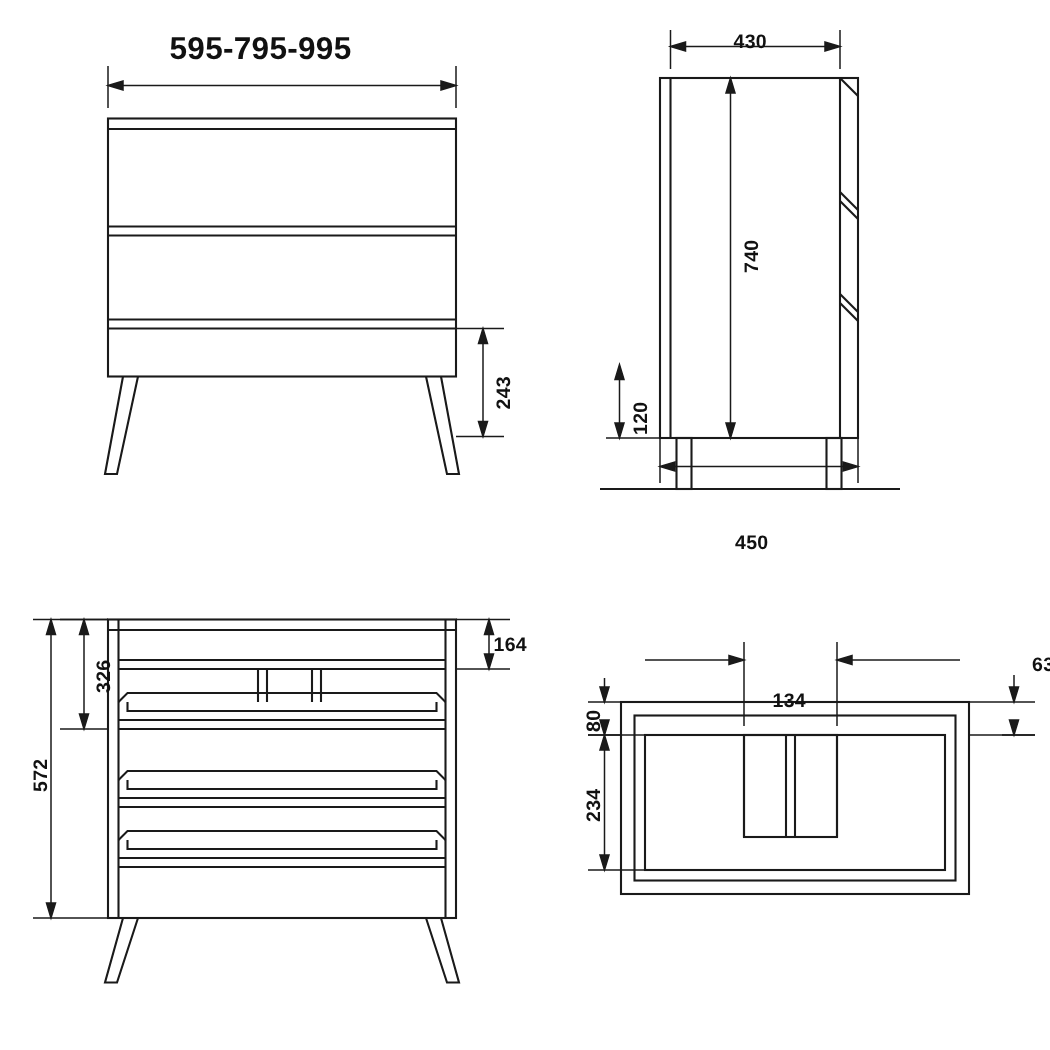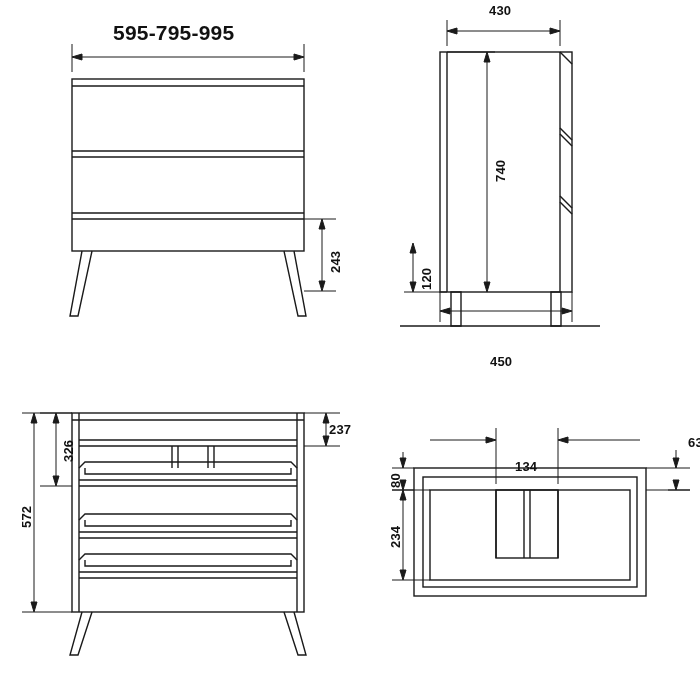--- a/index.html
+++ b/index.html
@@ -240,29 +240,29 @@
         <path d="M403 580 L400 570 L406 570 Z" fill="#1a1a1a"></path>
       </g>
 
     </g>
   </svg>
 
   <div class="dimlabel title-label" style="left:113px; top:22px;">595-795-995</div>
 
   <div class="dimlabel vertical" style="left:329px; top:273px; transform: rotate(-90deg);">243</div>
 
-  <div class="dimlabel" style="left:489px; top:4px;">430</div>
+  <div class="dimlabel" style="left:489px; top:21px;">430</div>
 
   <div class="dimlabel vertical" style="left:494px; top:182px; transform: rotate(-90deg);">740</div>
 
   <div class="dimlabel vertical" style="left:420px; top:290px; transform: rotate(-90deg);">120</div>
 
   <div class="dimlabel" style="left:490px; top:313px;margin-top:42px;">450</div>
 
-  <div class="dimlabel" style="left:329px; top:423px;">237</div>
+  <div class="dimlabel" style="left:329px; top:423px;">164</div>
 
   <div class="dimlabel vertical" style="left:62px; top:462px; transform: rotate(-90deg);">326</div>
 
   <div class="dimlabel vertical" style="left:20px; top:528px; transform: rotate(-90deg);">572</div>
 
   <div class="dimlabel" style="left:515px; top:424px;margin-top:36px;">134</div>
 
   <div class="dimlabel" style="left:688px; top:436px;text-align:center;">63</div>
 
   <div class="dimlabel vertical" style="left:389px; top:488px; transform: rotate(-90deg);">80</div>

